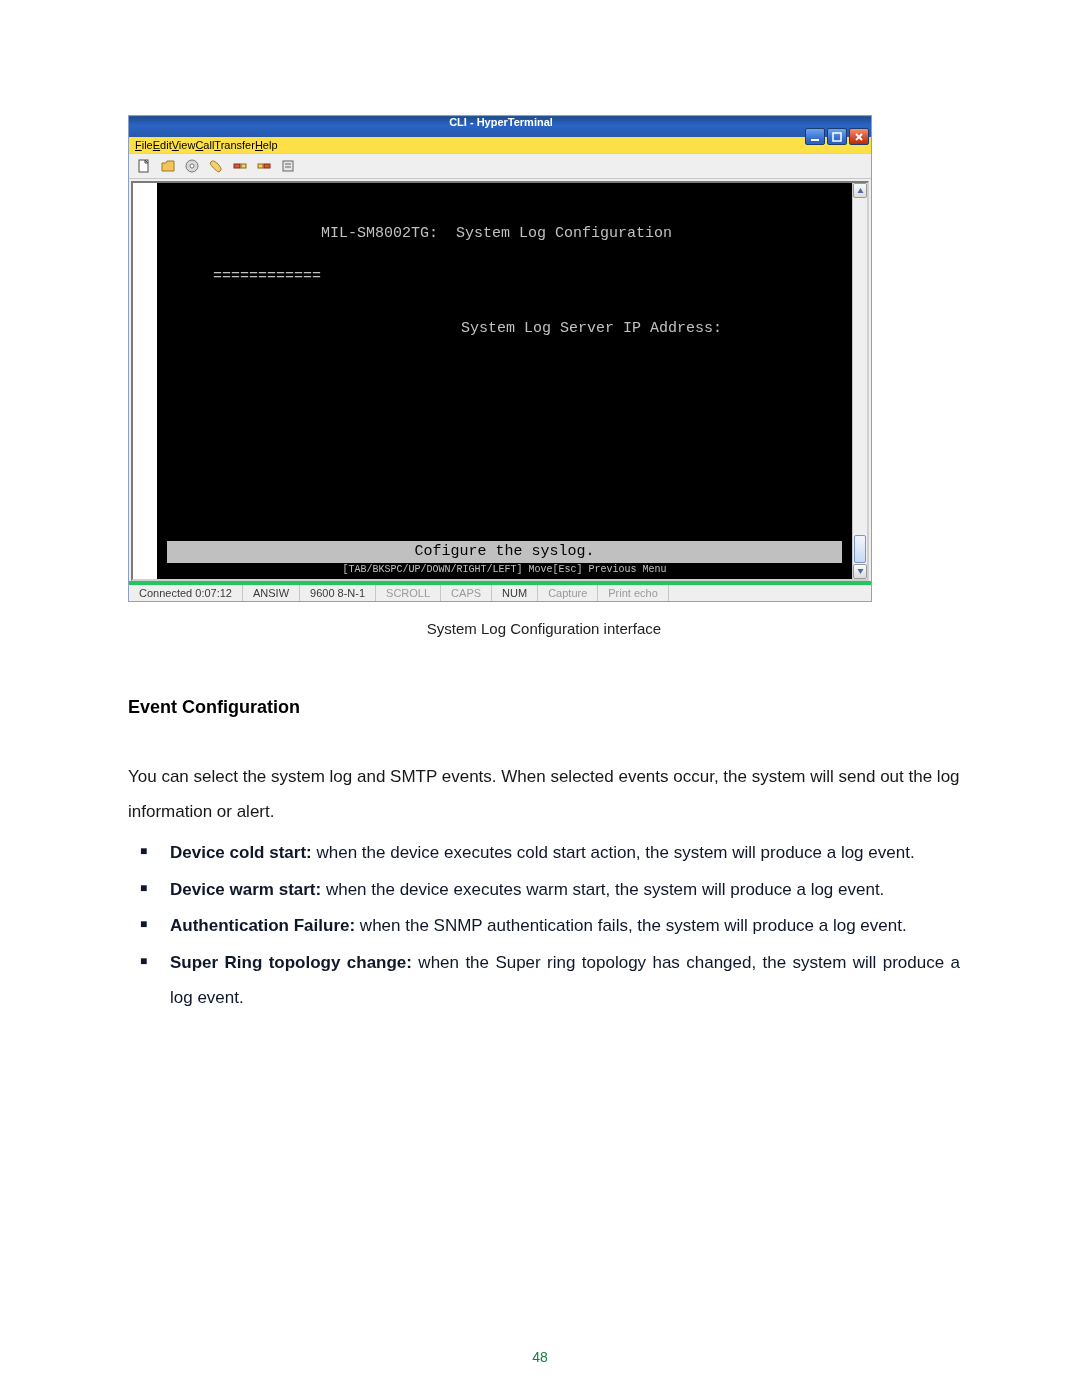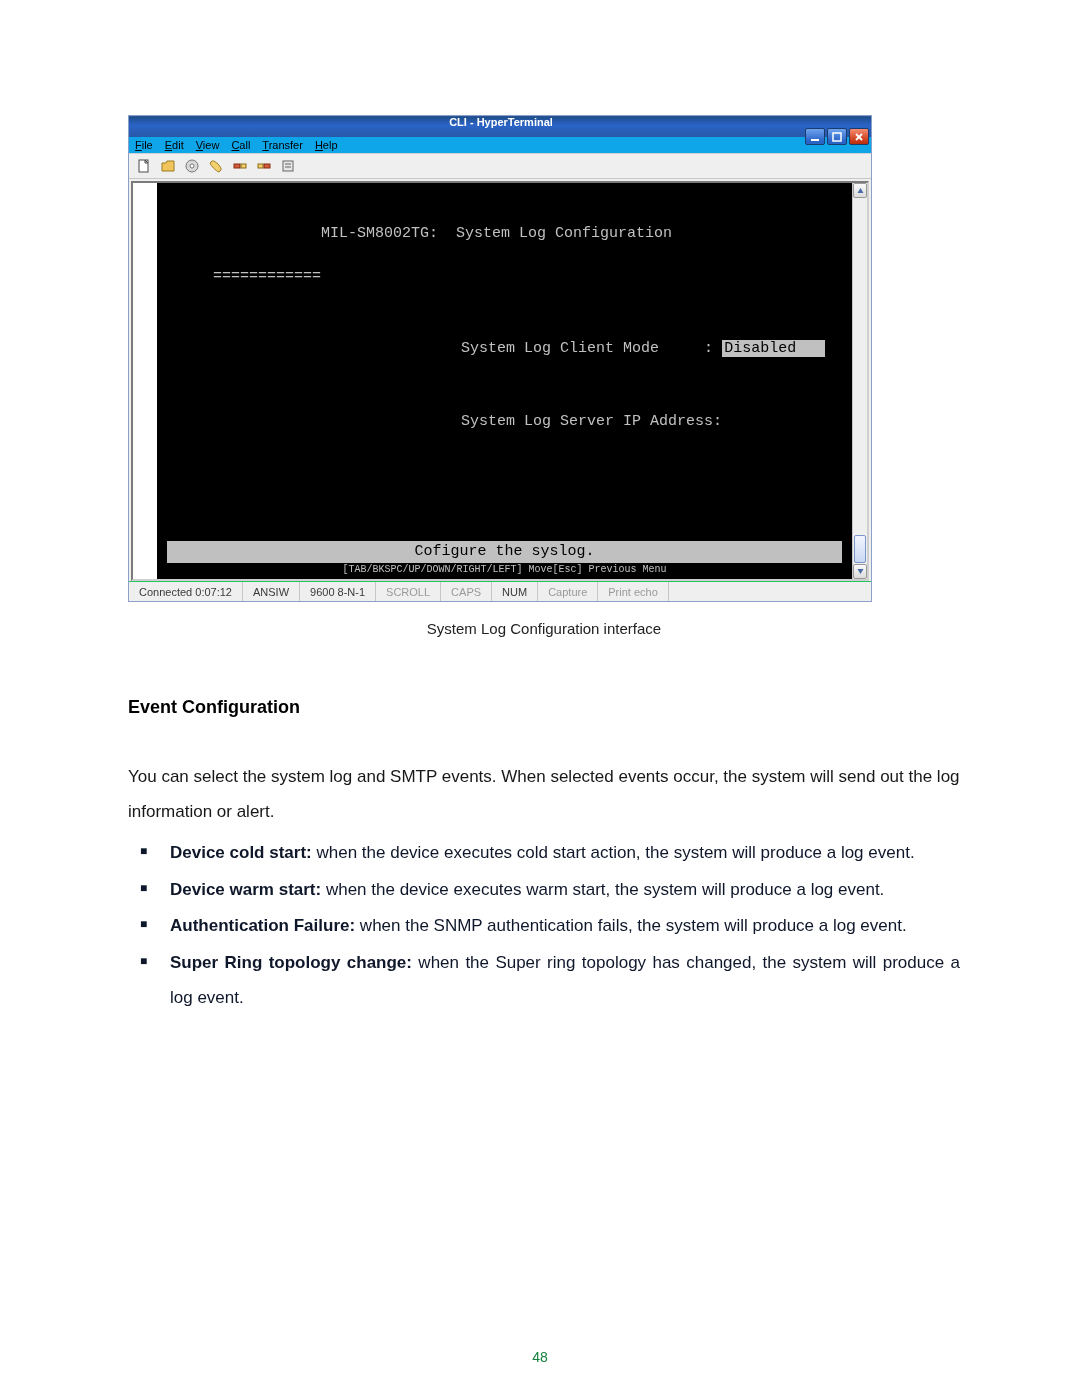--- a/index.html
+++ b/index.html
@@ -45,23 +45,23 @@
     border: 1px solid #1b3d6d;
     border-radius: 2px;
     display: flex; align-items: center; justify-content: center;
     font-size: 11px; color: #fff;
     background: linear-gradient(to bottom,#6fa3ef 0%,#2a64c7 80%);
   }
   .tb-btn.close { background: linear-gradient(to bottom,#f68e73 0%,#d64b2a 60%,#b72e0c 100%); }
   .tb-btn svg { display:block; }
 
   .menubar {
-    background: #0ea5e9;
+    background: #fde047;
     padding: 2px 6px;
-    display: flex; gap: 12px;
+    display: flex; gap: 0;
     font-size: 11px;
     border-bottom: 1px solid #d0d0d0;
   }
   .menubar span { cursor: default; }
   .menubar span u { text-decoration: underline; }
 
   .toolbar {
     background: #efefef;
     padding: 3px 6px;
     display: flex; gap: 6px;
@@ -133,21 +133,21 @@
   }
   .term-navrow {
     display:flex; justify-content:center;
     padding: 0 10px 2px 10px;
     font-family: "Courier New", monospace; font-size:10px;
   }
 
   .statusbar {
     display:flex; align-items:center;
     background:#efefef;
-    border-top:1px solid #22c55e;
+    border-top:4px solid #22c55e;
     font-size:11px; height:20px;
   }
   .sb-cell {
     border-right:1px solid #c7c7c7;
     padding: 2px 10px;
     color:#3a3a3a;
     height:100%; display:flex; align-items:center;
   }
   .sb-cell.dim { color:#9a9a9a; }
 
@@ -284,23 +284,20 @@
     </div>
 
     <div class="client-area">
       <div class="terminal-wrap">
         <div class="terminal">
           <div class="term-line term-header">
             <span>MIL-SM8002TG:</span>&nbsp;&nbsp;<span>System Log Configuration</span>
           </div>
           <div class="term-line term-under">============</div>
 
-          <div class="term-line term-field">
-            <span>System Log Client Mode</span>&nbsp;&nbsp;&nbsp;&nbsp;&nbsp;<span>:</span>&nbsp;<span class="term-value-hl">Disabled   </span>
-          </div>
           <div class="term-line term-field2">
             <span>System Log Server IP Address:</span>
           </div>
 
           <div class="term-bottom">
             <div class="term-hintbar">Cofigure the syslog.</div>
             <div class="term-navrow">
               <span>[TAB/BKSPC/UP/DOWN/RIGHT/LEFT] Move</span>
               <span>[Esc] Previous Menu</span>
             </div>

